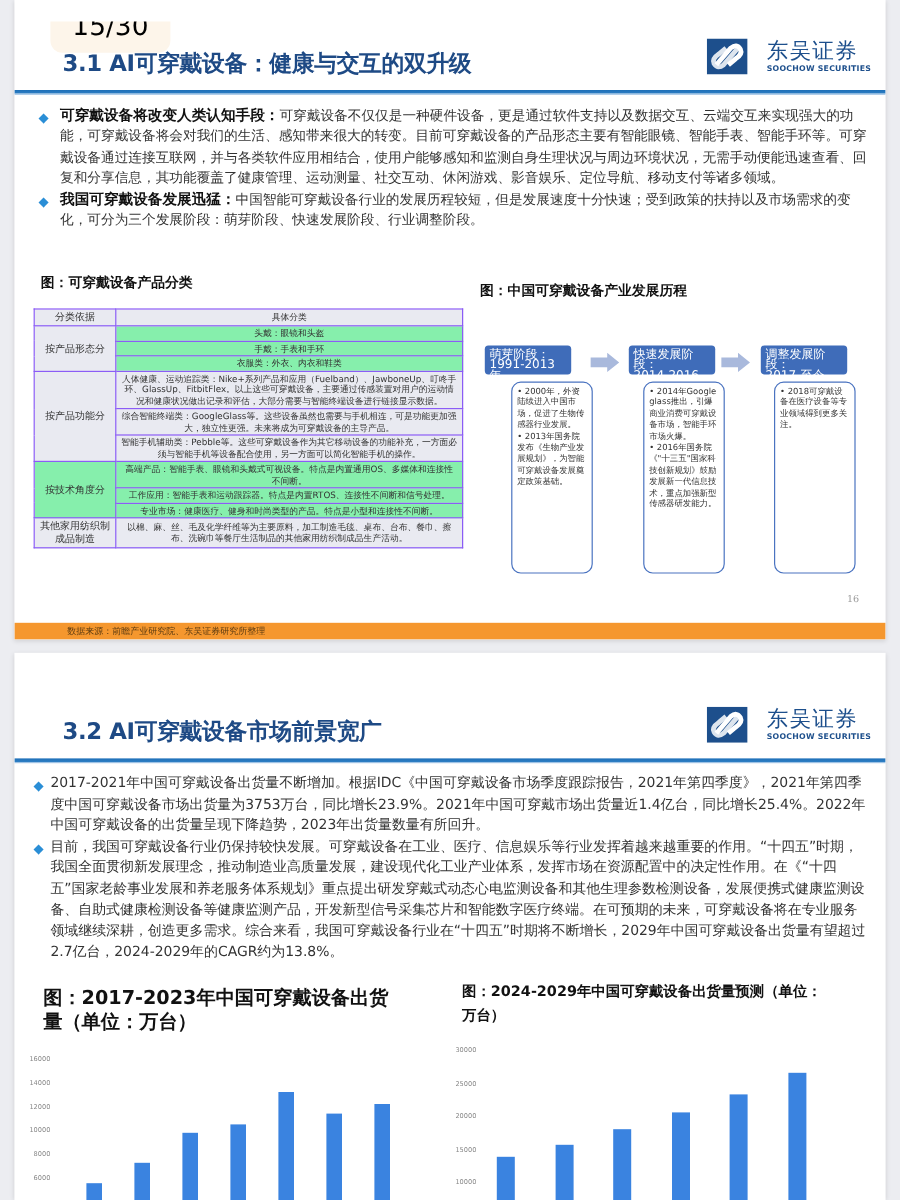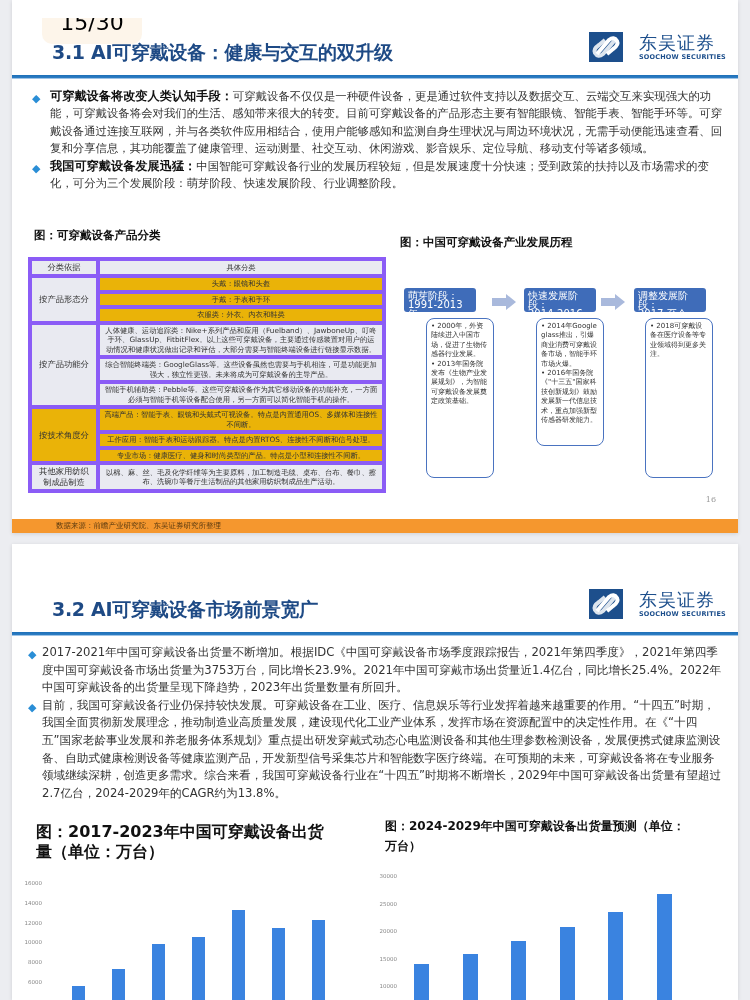--- a/index.html
+++ b/index.html
@@ -19,23 +19,23 @@
   .rule { position: absolute; left: 0; right: 0; height: 4px; background: linear-gradient(#1d6fb8, #2f7fc4); border-bottom: 1px solid #9fc3e5; }
 
   .bullets { position: absolute; left: 18px; right: 14px; font-size: 11.4px; line-height: 17.4px; color: #333; }
   .bullet { position: relative; padding-left: 20px; }
   .bullet .dia { position: absolute; left: 2px; top: 2px; color: #2a8ed6; font-size: 11px; }
   .bullet b { font-weight: bold; color: #111; font-size: 12.2px; }
 
   .fig-cap { position: absolute; font-size: 11.5px; font-weight: bold; color: #111; line-height: 20px; }
 
   table.cls { position: absolute; left: 16px; top: 257px; width: 358px; border-collapse: collapse; font-size: 7.3px; color: #333; }
-  table.cls td { border: 4px solid #8b5cf6; text-align: center; padding: 1px 4px; line-height: 9.5px; background: #e9eaf1; }
+  table.cls td { border: 1px solid #8b5cf6; text-align: center; padding: 1px 4px; line-height: 9.5px; background: #e9eaf1; }
   table.cls td.left { width: 68px; font-size: 8.3px; line-height: 11px; }
-  table.cls td.white { background: #eab308; }
+  table.cls td.white { background: #86efac; }
 
   .flow { position: absolute; left: 392px; top: 288px; width: 320px; height: 190px; }
   .stage-head { position: absolute; width: 72px; height: 24px; background: #3f6cb9; border-radius: 3px; color: #fff; font-size: 10px; line-height: 9px; padding: 3px 4px; }
   .stage-body { position: absolute; width: 68px; background: #fff; border: 1.5px solid #4a73c0; border-radius: 8px; font-size: 7px; line-height: 9.4px; color: #333; padding: 3px 4px 3px 4px; }
   .stage-body div { margin-bottom: 0; }
   .arrow { position: absolute; width: 24px; height: 16px; }
   .page-num { position: absolute; right: 22px; top: 495px; font-size: 8px; color: #999; font-family: "DejaVu Serif", serif; }
   .footer-bar { position: absolute; left: 0; right: 0; top: 519px; height: 14px; background: #f5972e; font-size: 7.5px; color: #5a3a10; padding-left: 44px; line-height: 14px; }
 
   .chart { position: absolute; }
@@ -129,21 +129,21 @@
       <div>• <span>2013年国务院发布《生物产业发展规划》，为智能可穿戴设备发展奠定政策基础。</span></div>
     </div>
     <svg class="arrow" style="left:88px; top:6px;" viewBox="0 0 24 16">
         <polygon points="0,4 14,4 14,0 24,8 14,16 14,12 0,12" fill="#a9b9dc"></polygon>
       </svg>
 
     <div class="stage-head" style="left:120px; top:0;">
       <div>快速发展阶段：</div>
       <div>2014-2016年</div>
     </div>
-    <div class="stage-body" style="left:132px; top:30px; height:128px;">
+    <div class="stage-body" style="left:132px; top:30px; height:160px;">
       <div>• <span>2014年Google glass推出，引爆商业消费可穿戴设备市场，智能手环市场火爆。</span></div>
       <div>• <span>2016年国务院《"十三五"国家科技创新规划》鼓励发展新一代信息技术，重点加强新型传感器研发能力。</span></div>
     </div>
     <svg class="arrow" style="left:197px; top:6px;" viewBox="0 0 24 16">
         <polygon points="0,4 14,4 14,0 24,8 14,16 14,12 0,12" fill="#a9b9dc"></polygon>
       </svg>
 
     <div class="stage-head" style="left:230px; top:0;">
       <div>调整发展阶段：</div>
       <div>2017-至今</div>

